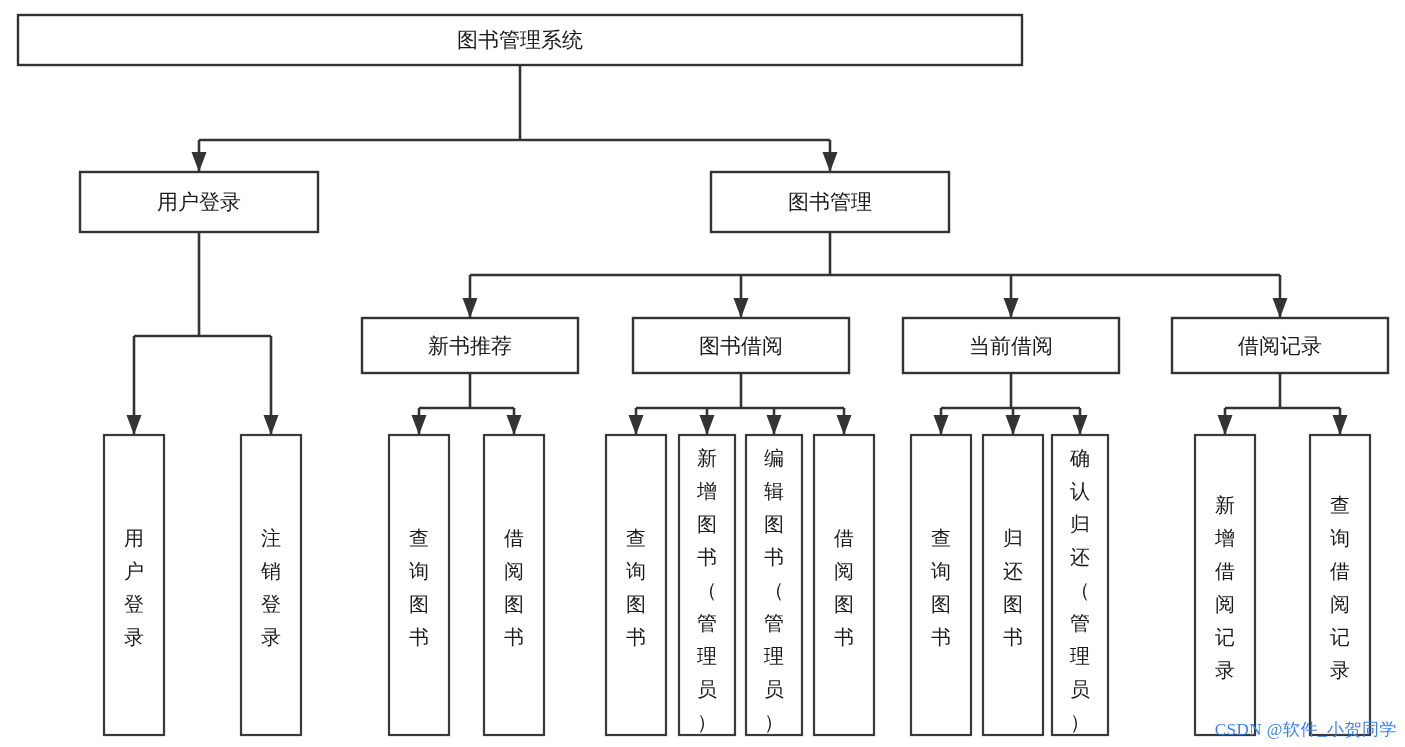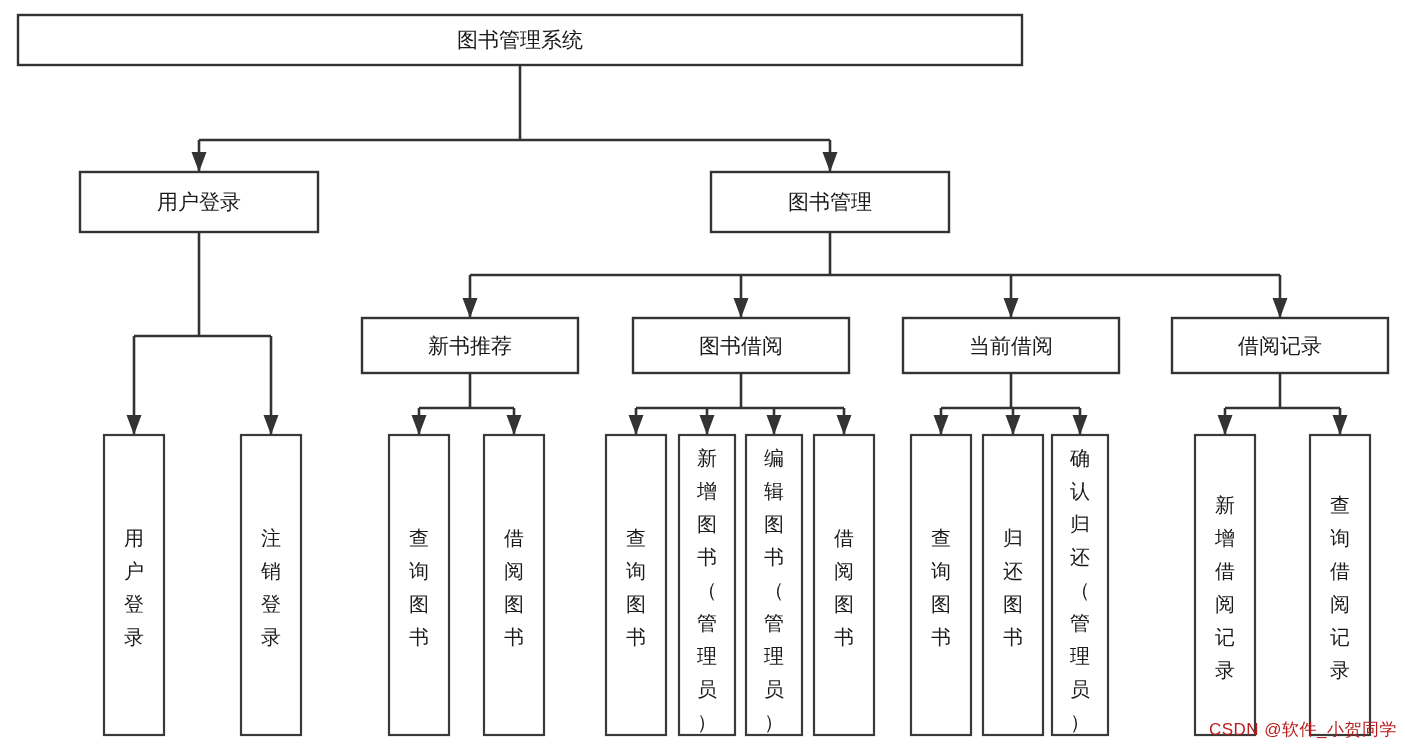--- a/index.html
+++ b/index.html
@@ -57,23 +57,23 @@
   .node-label-v {
     font-family: "DejaVu Sans", "Liberation Sans", sans-serif;
     font-size: 20px;
     fill: #1a1a1a;
     text-anchor: middle;
   }
   .watermark {
     position: absolute;
     right: 8px;
     bottom: 6px;
-    font-family: Liberation Sans, sans-serif;
+    font-family: Liberation Serif, serif;
     font-size: 17px;
-    color: #b91c1c;
+    color: #3b82f6;
     white-space: nowrap;
     letter-spacing: 0.5px;
     user-select: none;
   }
 </style>
 </head>
 <body>
 
 <div id="diagram-root">
 

